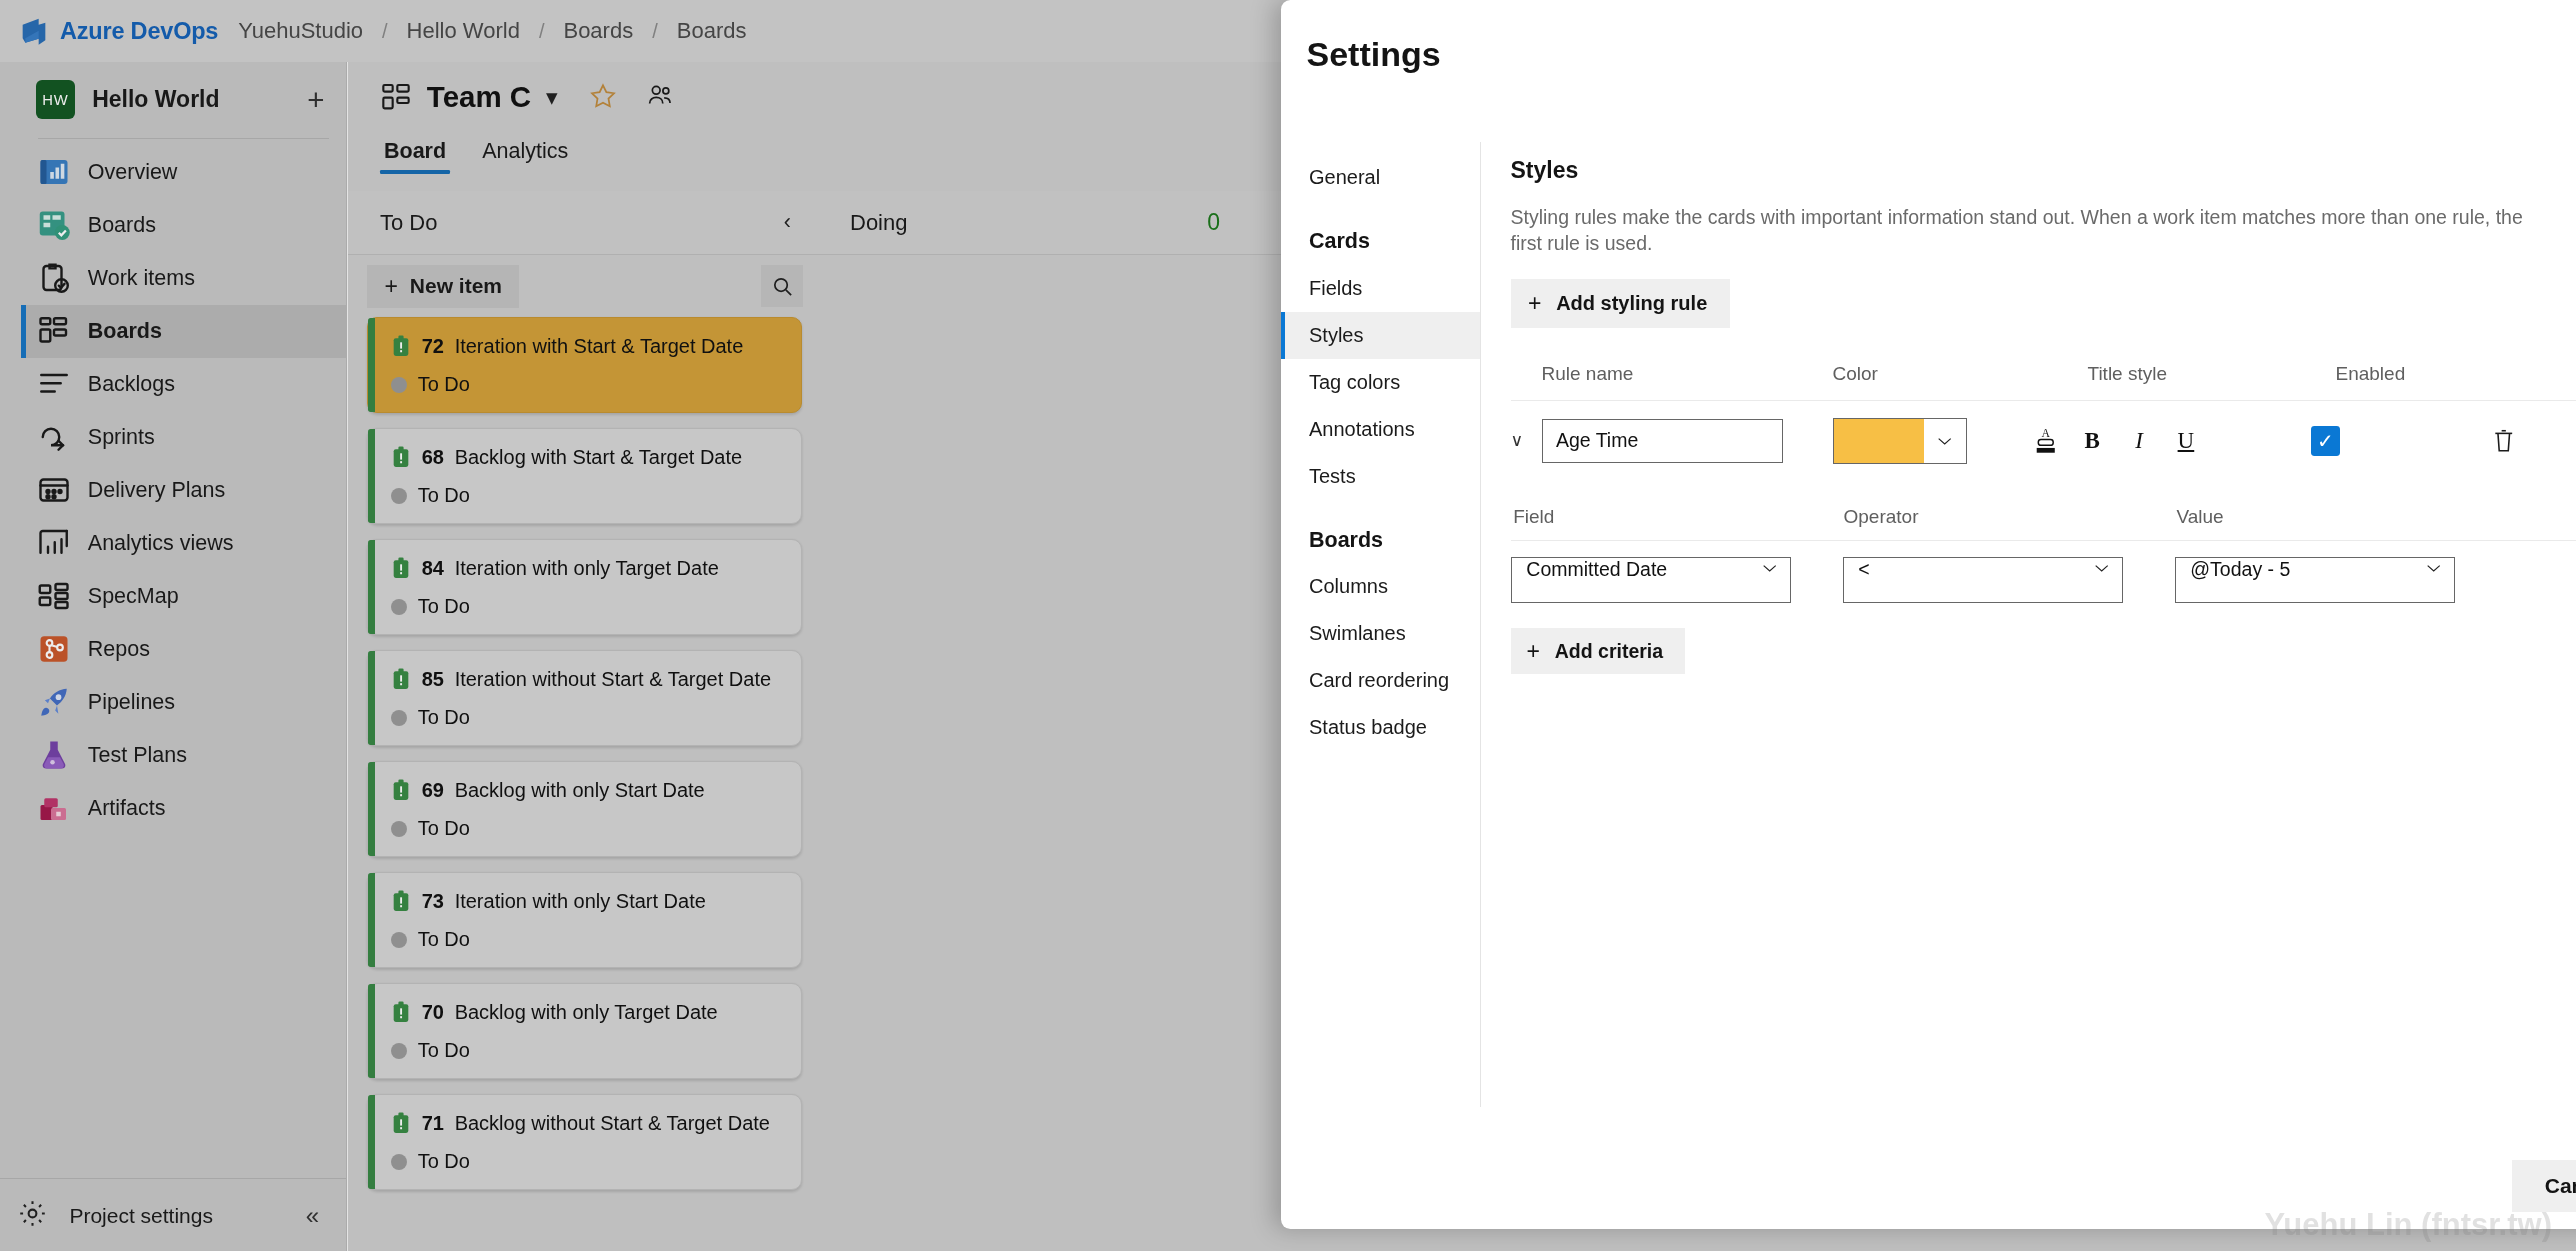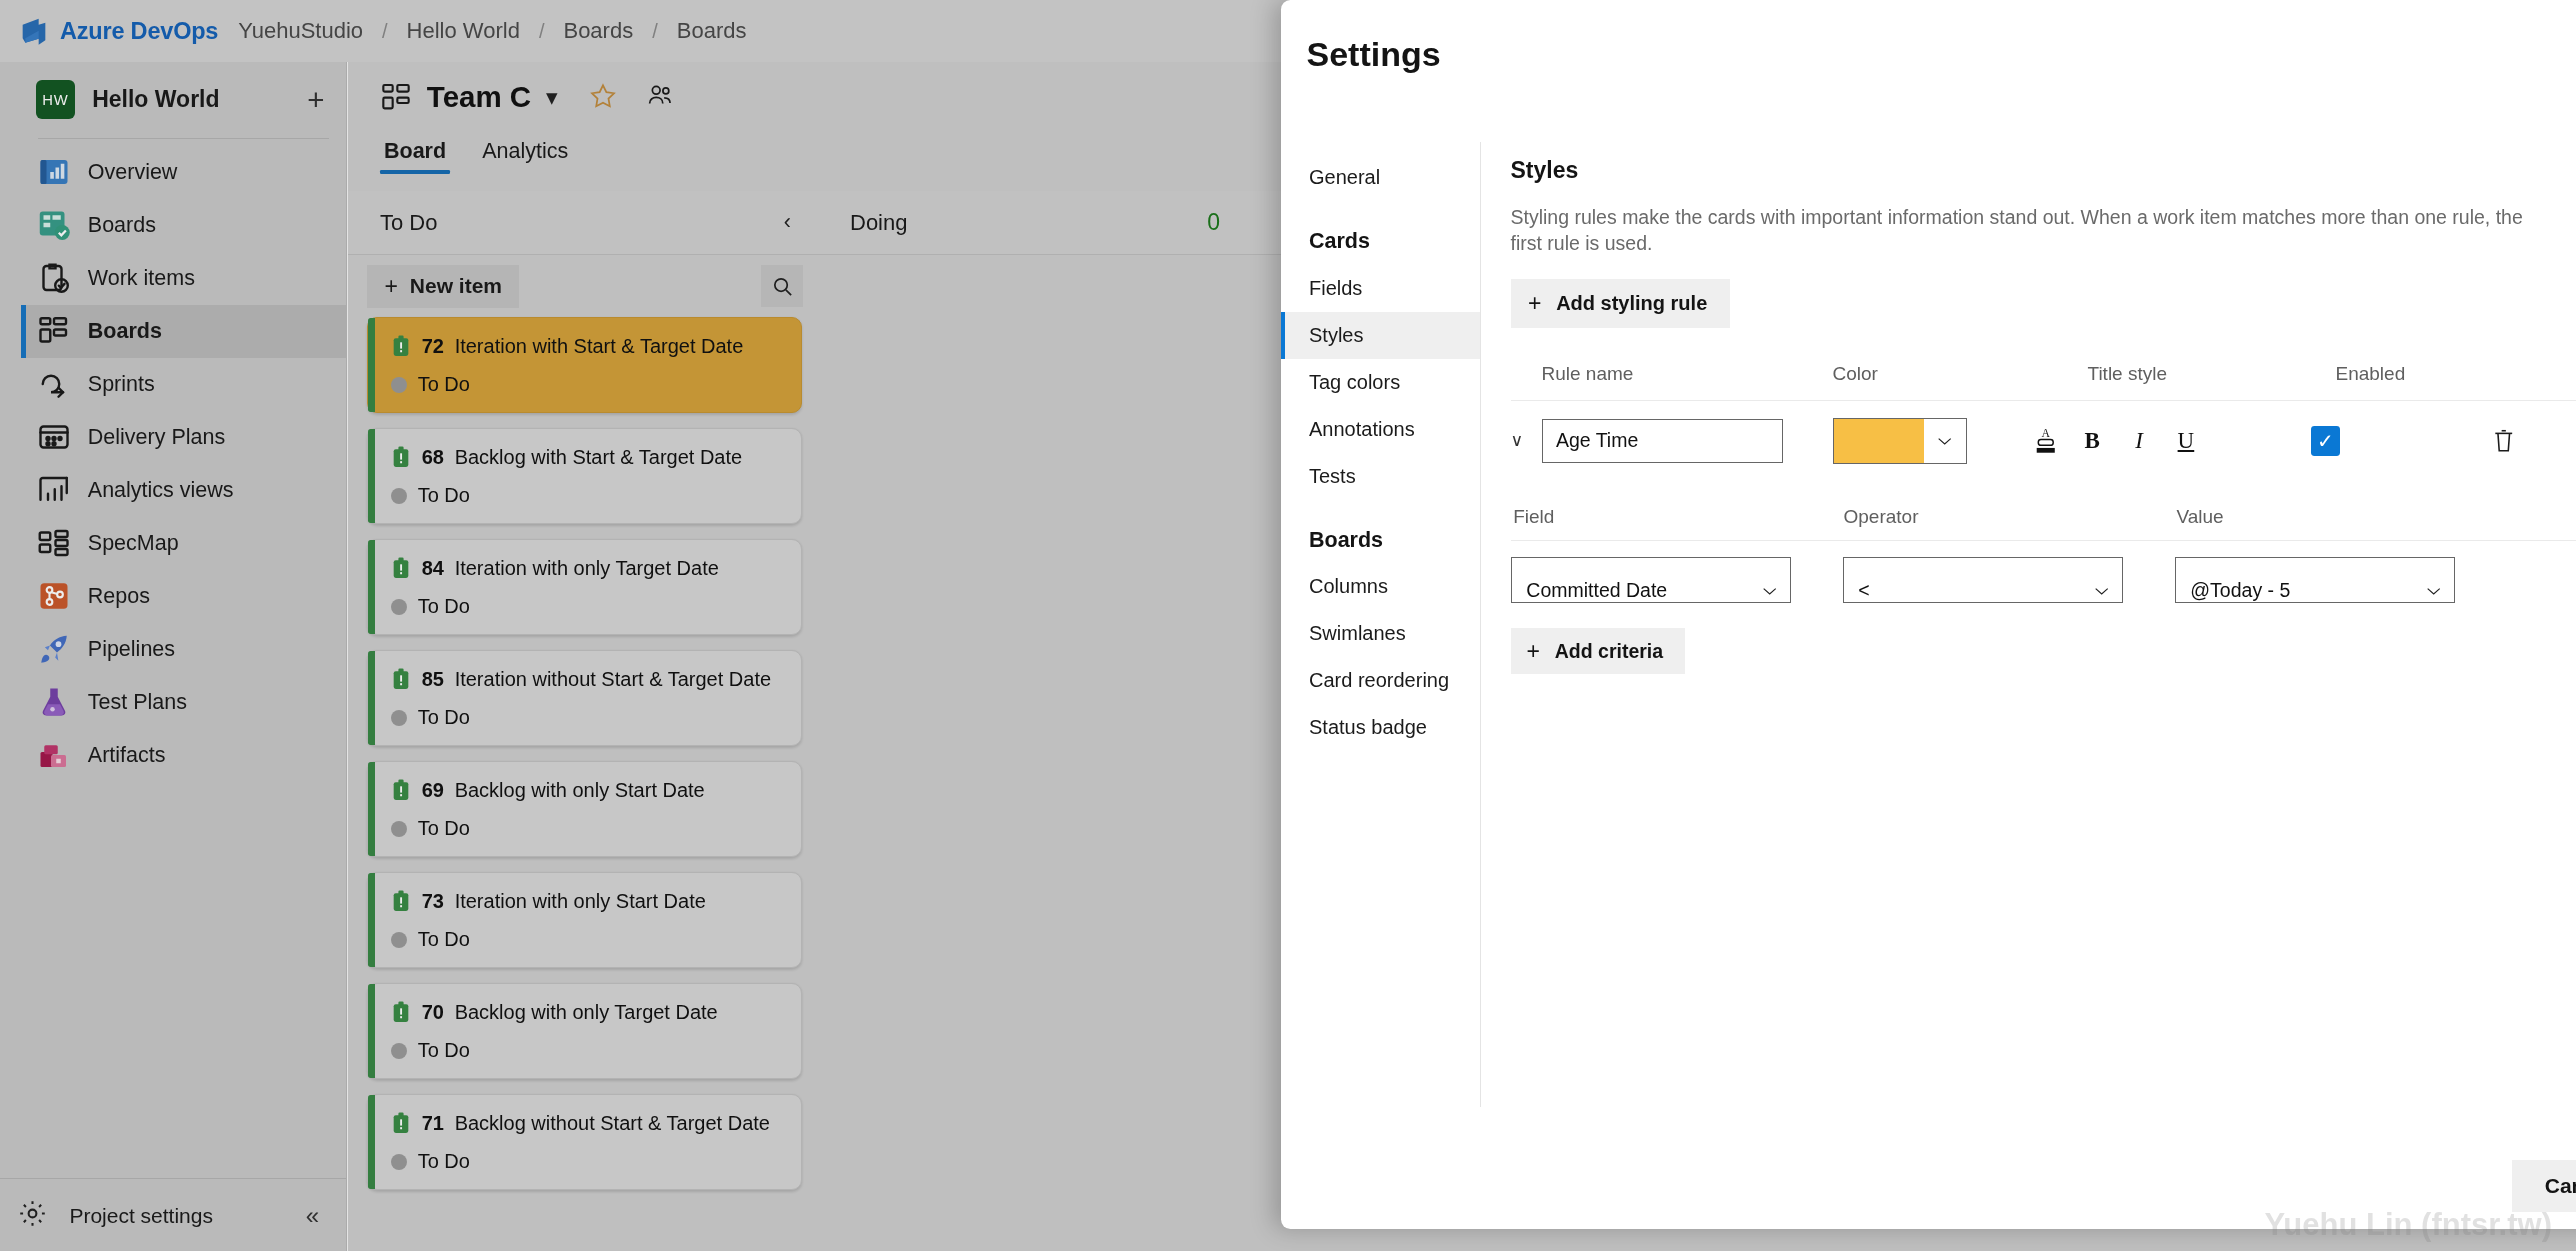--- a/index.html
+++ b/index.html
@@ -221,21 +221,21 @@
   .delete-btn { margin-left: 148px; width: 32px; height: 32px; display: flex; align-items: center; justify-content: center; }
 
   .criteria-head { display: flex; font-size: 19px; color: #5f5f5f; margin-top: 42px; padding-bottom: 12px; border-bottom: 0.7px solid #eaeaea; }
   .ch-field { width: 333px; padding-left: 2.7px; }
   .ch-op { width: 333px; }
   .ch-value { width: 282px; }
 
   .criteria-row { display: flex; align-items: center; margin-top: 16px; }
   .sel {
     height: 46px; border: 1.3px solid #666; background: #fff;
-    display: flex; align-items: flex-end; padding: 0 10.7px 0 14.8px;
+    display: flex; align-items: flex-start; padding: 0 10.7px 0 14.8px;
     font-size: 19.5px; color: #111;
   }
   .sel .sel-val { flex: 1; white-space: nowrap; overflow: hidden; }
   .sel .sel-caret { font-size: 17.4px; color: #222; margin-left: 8px; }
   #sel-field { width: 280px; }
   #sel-operator { width: 280px; margin-left: 52px; }
   #sel-value { width: 280px; margin-left: 52px; }
   #add-criteria {
     display: inline-flex; align-items: center; gap: 14.8px; background: #efefef;
     padding: 9.4px 21.5px 9.4px 16px; margin-top: 25.5px; font-size: 19.5px;
@@ -322,20 +322,26 @@
           <span class="nav-label">Work items</span>
         </div>
         <div class="nav-item selected">
           <span class="nav-icon"><svg width="36" height="36" viewBox="0 0 24 24" fill="none" stroke="#1b1b1b" stroke-width="1.6" stroke-linecap="round">
               <rect x="3" y="3.5" width="6.5" height="4" rx="1"></rect>
               <rect x="12" y="3.5" width="8" height="4" rx="1"></rect>
               <rect x="3" y="11" width="6.5" height="8" rx="1"></rect>
               <rect x="12" y="11" width="8" height="4" rx="1"></rect>
             </svg></span>
           <span class="nav-label">Boards</span>
+        </div>
+        <div class="nav-item">
+          <span class="nav-icon"><svg width="36" height="36" viewBox="0 0 24 24" fill="none" stroke="#1b1b1b" stroke-width="1.6" stroke-linecap="round">
+              <path d="M3.5 6h17M3.5 11.5h13M3.5 17h9"></path>
+            </svg></span>
+          <span class="nav-label">Backlogs</span>
         </div>
         <div class="nav-item">
           <span class="nav-icon"><svg width="36" height="36" viewBox="0 0 24 24" fill="none" stroke="#1b1b1b" stroke-width="1.6" stroke-linecap="round">
               <path d="M4.5 12a5.5 5.5 0 1 1 5.5 5.5h8"></path>
               <path d="M15 14.5l3 3-3 3"></path>
             </svg></span>
           <span class="nav-label">Sprints</span>
         </div>
         <div class="nav-item">
           <span class="nav-icon"><svg width="36" height="36" viewBox="0 0 24 24" fill="none" stroke="#1b1b1b" stroke-width="1.6" stroke-linecap="round">

